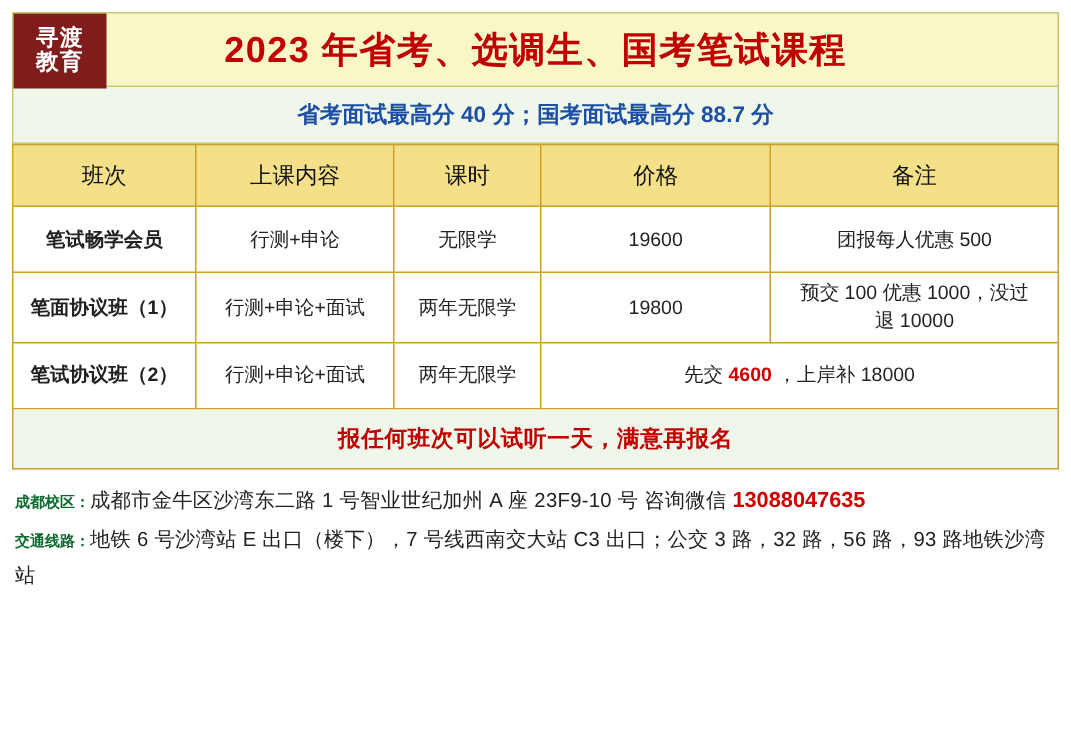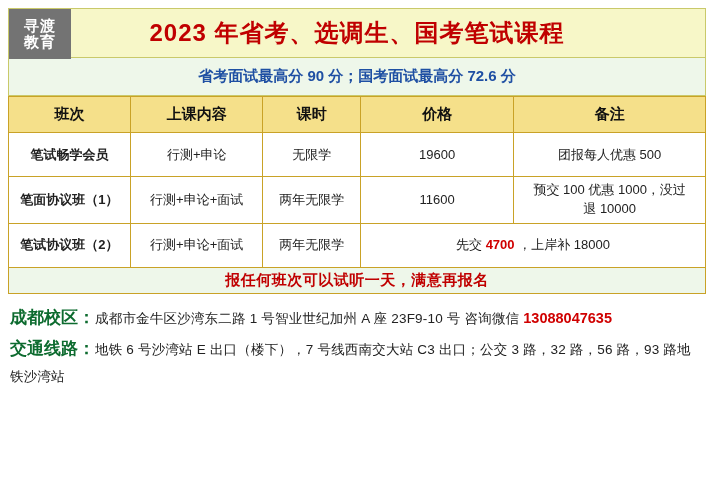--- a/index.html
+++ b/index.html
@@ -21,21 +21,21 @@
     position:relative;
     height:50px;
     background:#f7f7c8;
     border:1px solid #c9c96a;
     box-sizing:border-box;
     display:flex;align-items:center;justify-content:center;
   }
   .logo{
     position:absolute;left:0px;top:0px;
     width:62px;height:50px;
-    background:#737373;
+    background:#7f1d1d;
     color:#ffffff;
     display:flex;flex-direction:column;
     align-items:center;justify-content:center;
     line-height:1.05;
     font-size:15px;font-weight:bold;
     letter-spacing:1px;
   }
   .title{
     color:#c00000;
     font-size:24px;
@@ -69,34 +69,34 @@
     box-sizing:border-box;
     text-align:center;
     vertical-align:middle;
     font-size:13px;
     color:#222;
     padding:4px 3px;
   }
   table.main thead th{
     background:#f5e08a;
     font-size:15px;
-    font-weight:bold;
-    height:36px;
+    font-weight:normal;
+    height:41px;
     color:#111;
   }
   table.main tbody tr{
     height:44px;
   }
   td.cell-class{font-size:13.5px;font-weight:bold;}
   .note-two-line{line-height:1.45;}
   .red{color:#d00000;font-weight:bold;}
 
   
   .trial-row{
-    height:26px;
+    height:40px;
     background:#eef7ea;
     border:1px solid #c9a227;
     border-top:none;
     box-sizing:border-box;
     display:flex;align-items:center;justify-content:center;
   }
   .trial-text{
     color:#c00000;
     font-size:15px;
     font-weight:bold;
@@ -107,21 +107,21 @@
   .footer{
     padding:8px 2px 0 2px;
     font-size:13.5px;
     color:#222;
     line-height:1.85;
   }
   .foot-line{display:block;}
   .foot-label{
     color:#0d6b2f;
     font-weight:bold;
-    font-size:17px;
+    font-size:10px;
   }
   .wechat{
     color:#d00000;
     font-weight:bold;
     font-size:14.5px;
   }
   .foot-body{letter-spacing:0.2px;}
 </style>
 </head>
 <body>
@@ -130,21 +130,21 @@
 
   <div class="header">
     <div class="logo">
       <span>寻渡</span>
       <span>教育</span>
     </div>
     <div class="title">2023 年省考、选调生、国考笔试课程</div>
   </div>
 
   <div class="subtitle-row">
-    <div class="subtitle">省考面试最高分 90 分；国考面试最高分 72.6 分</div>
+    <div class="subtitle">省考面试最高分 40 分；国考面试最高分 88.7 分</div>
   </div>
 
   <table class="main">
     <colgroup>
       <col style="width:17.5%">
       <col style="width:19%">
       <col style="width:14%">
       <col style="width:22%">
       <col style="width:27.5%">
     </colgroup>
@@ -162,33 +162,33 @@
         <td class="cell-class">笔试畅学会员</td>
         <td>行测+申论</td>
         <td>无限学</td>
         <td>19600</td>
         <td>团报每人优惠 500</td>
       </tr>
       <tr>
         <td class="cell-class">笔面协议班（1）</td>
         <td>行测+申论+面试</td>
         <td>两年无限学</td>
-        <td>11600</td>
+        <td>19800</td>
         <td class="note-two-line">
           <div>预交 100 优惠 1000，没过</div>
           <div>退 10000</div>
         </td>
       </tr>
       <tr>
         <td class="cell-class">笔试协议班（2）</td>
         <td>行测+申论+面试</td>
         <td>两年无限学</td>
         <td colspan="2">
           <span>先交</span>
-          <span class="red">4700</span>
+          <span class="red">4600</span>
           <span>，上岸补 18000</span>
         </td>
       </tr>
     </tbody>
   </table>
 
   <div class="trial-row">
     <div class="trial-text">报任何班次可以试听一天，满意再报名</div>
   </div>
 

